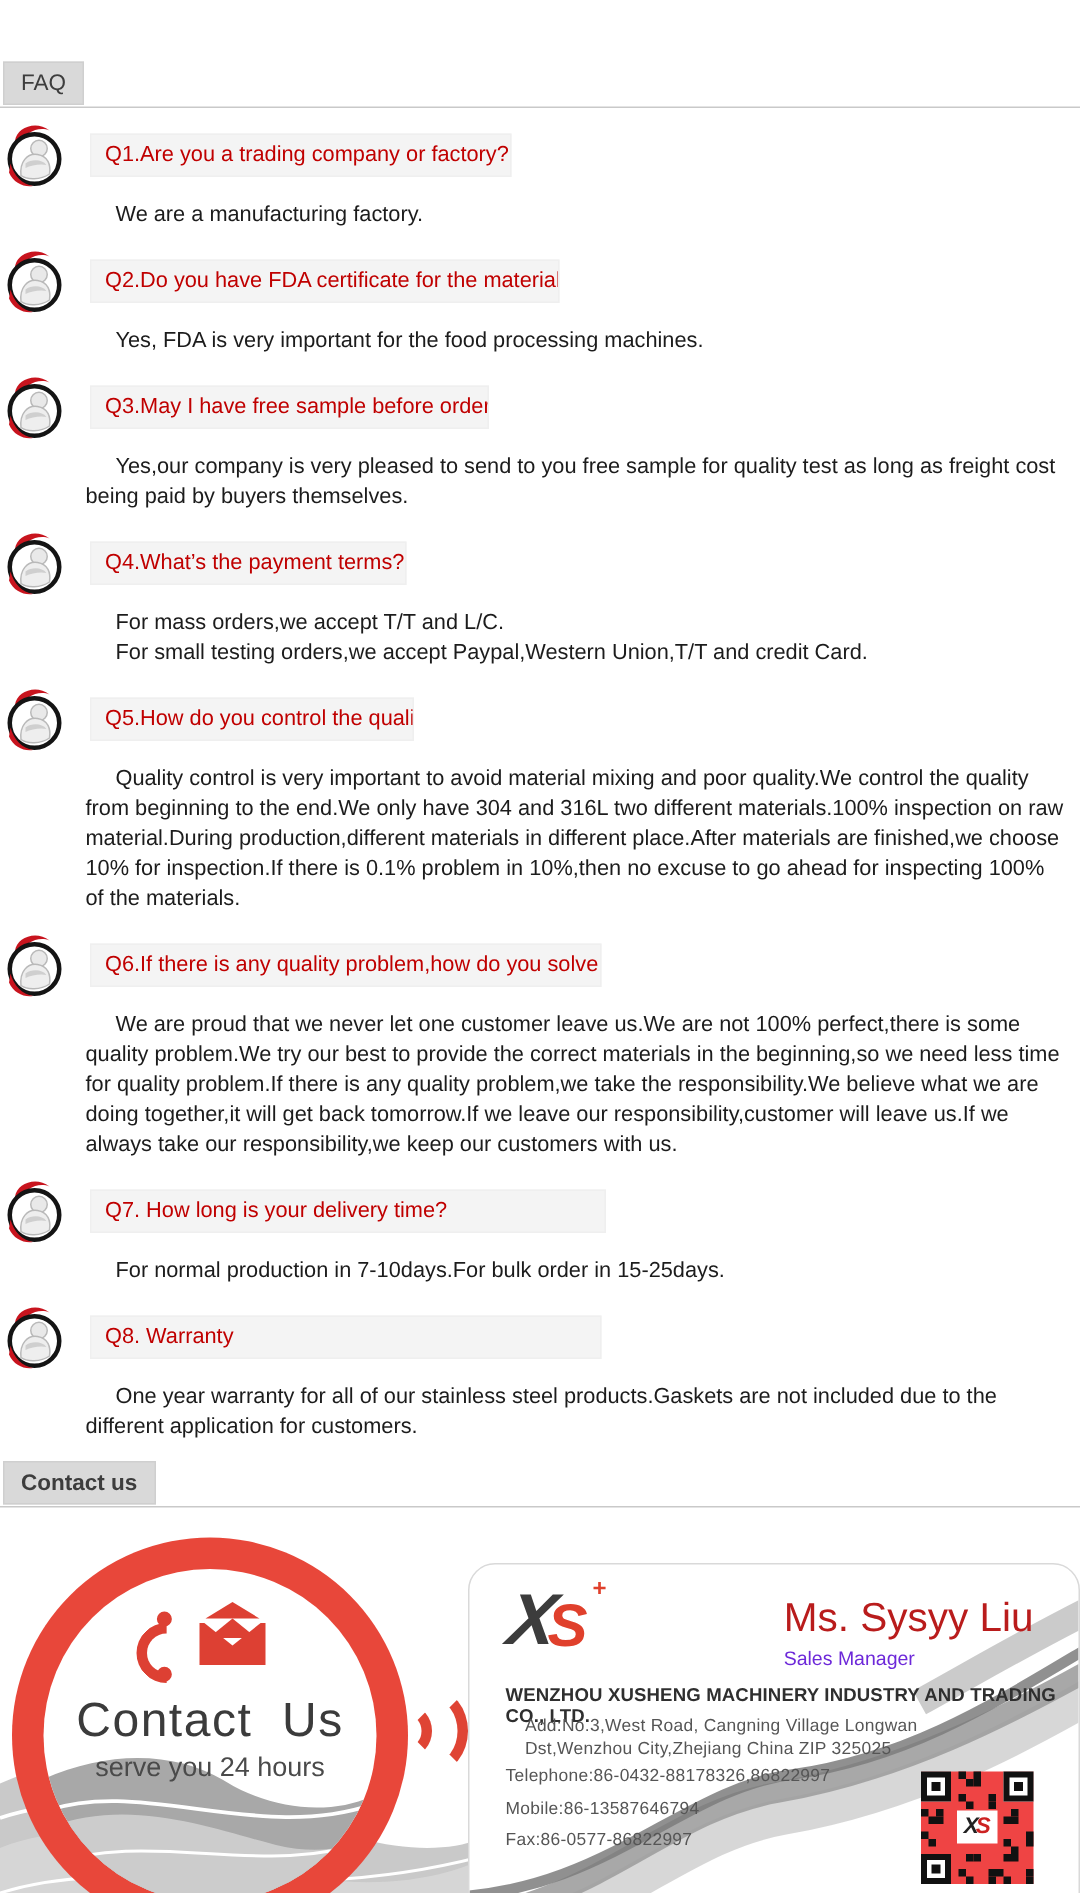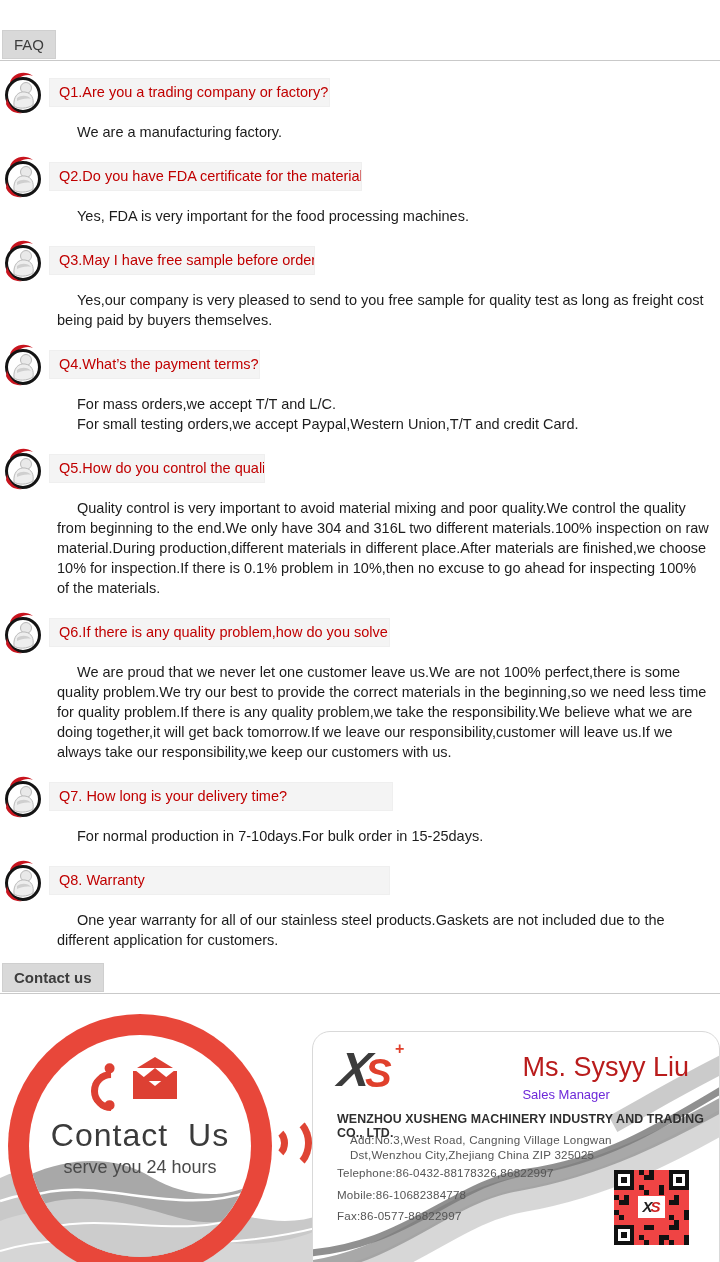--- a/index.html
+++ b/index.html
@@ -11,21 +11,21 @@
        font-size:15px;padding:5px 11px;margin-left:2px;}
   .tab.bold{font-weight:bold;}
   .divider{height:1px;background:#c9c9c9;margin-top:1px;}
 
   
   #faq-list{margin-top:10px;}
   .faq-item{margin-bottom:13px;}
   .q-row{display:flex;align-items:center;}
   .q-icon{width:42px;height:42px;flex:0 0 42px;margin-left:2px;position:relative;}
   .q-icon svg{display:block;}
-  .q-bar{margin-left:5px;height:27px;line-height:27px;background:#f4f4f4;border:1px solid #efefef;
+  .q-bar{margin-left:16px;height:27px;line-height:27px;background:#f4f4f4;border:1px solid #efefef;
          color:#c00000;font-size:14.5px;padding-left:9px;white-space:nowrap;overflow:hidden;}
   .q-answers{margin-top:9px;margin-left:57px;margin-right:10px;}
   .q-answer{margin:0;font-size:14.5px;line-height:20px;color:#1c1c1c;text-indent:20px;}
 
   
   .contact-area{position:relative;height:296px;margin-top:3px;}
   .bg-waves{position:absolute;left:0;bottom:0;z-index:0;}
 
   .badge{position:absolute;left:8px;top:17px;width:264px;height:264px;border-radius:50%;
          background:#e8473a;z-index:1;}
@@ -87,21 +87,21 @@
   .qr-center{position:absolute;left:24px;top:26px;width:27px;height:22px;background:#fff;
              z-index:2;text-align:center;line-height:22px;font-weight:bold;font-style:italic;}
   .qr-center .qx{color:#222;font-size:15px;}
   .qr-center .qs{color:#cc2222;font-size:15px;margin-left:-2px;}
 </style>
 </head>
 <body>
 
 <div class="page">
 
-  <div style="padding-top:30px;">
+  <div style="padding-top:41px;">
     <div class="tab">FAQ</div>
     <div class="divider"></div>
   </div>
 
   <div id="faq-list">
       <div class="faq-item">
         <div class="q-row">
           <div class="q-icon">
             <svg width="42" height="44" viewBox="0 0 42 44">
               <path d="M8 12 C9 3 22 -2 31 5 C24 2 14 6 11 15 Q9 19 10 23 C8 19 7 16 8 12 Z" fill="#c8141e"></path>
@@ -298,21 +298,21 @@
       </div>
 
       <div class="card-name">
         <div class="person-name">Ms. Sysyy Liu</div>
         <div class="person-title">Sales Manager</div>
       </div>
 
       <div class="card-company">WENZHOU XUSHENG MACHINERY INDUSTRY AND TRADING CO., LTD.</div>
       <div class="card-line addr">Add:No.3,West Road, Cangning Village Longwan Dst,Wenzhou City,Zhejiang China ZIP 325025</div>
       <div class="card-line tel">Telephone:86-0432-88178326,86822997</div>
-      <div class="card-line mob">Mobile:86-10682384778</div>
+      <div class="card-line mob">Mobile:86-13587646794</div>
       <div class="card-line fax">Fax:86-0577-86822997</div>
 
       <div class="qr" id="qr">
         <span class="finder f-tl">
             <i></i>
           </span>
         <span class="finder f-tr">
             <i></i>
           </span>
         <span class="finder f-bl">

